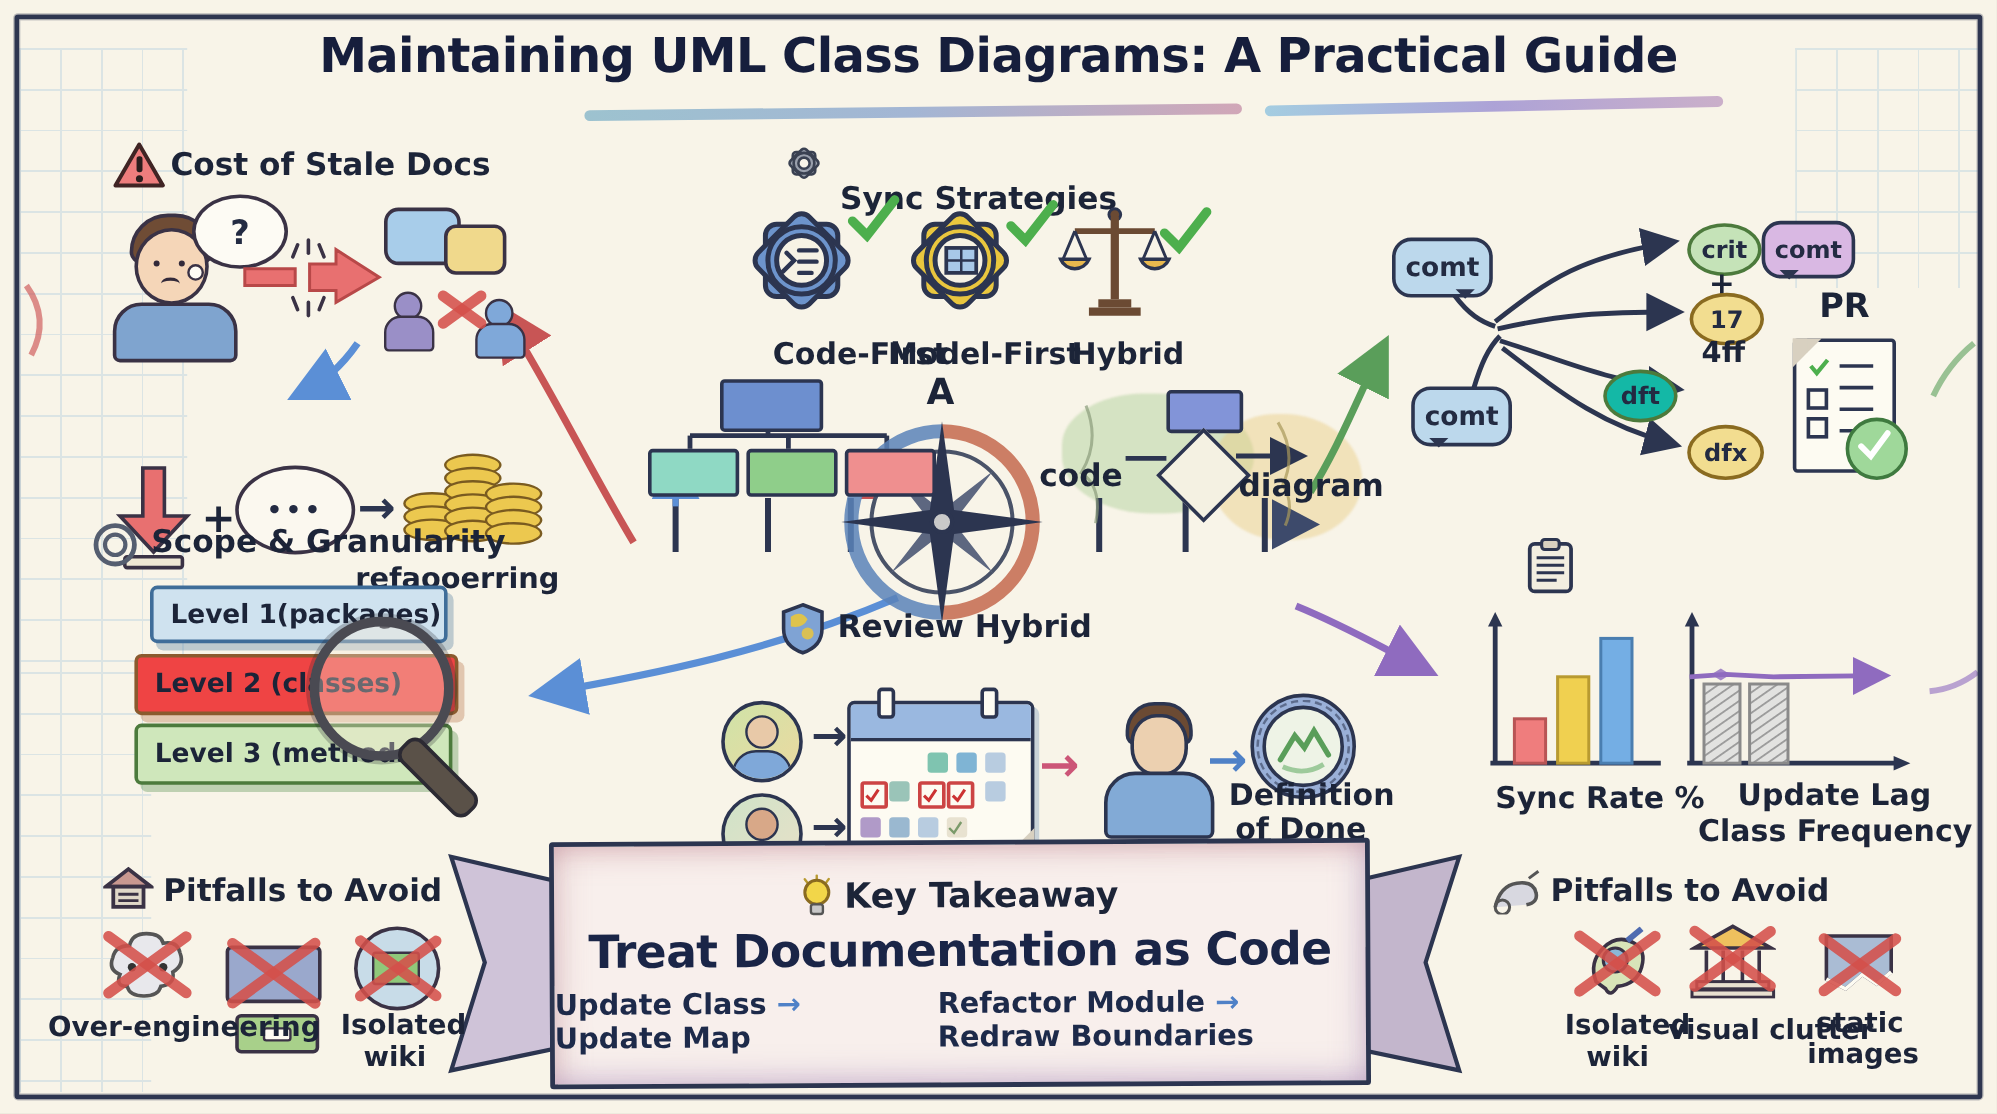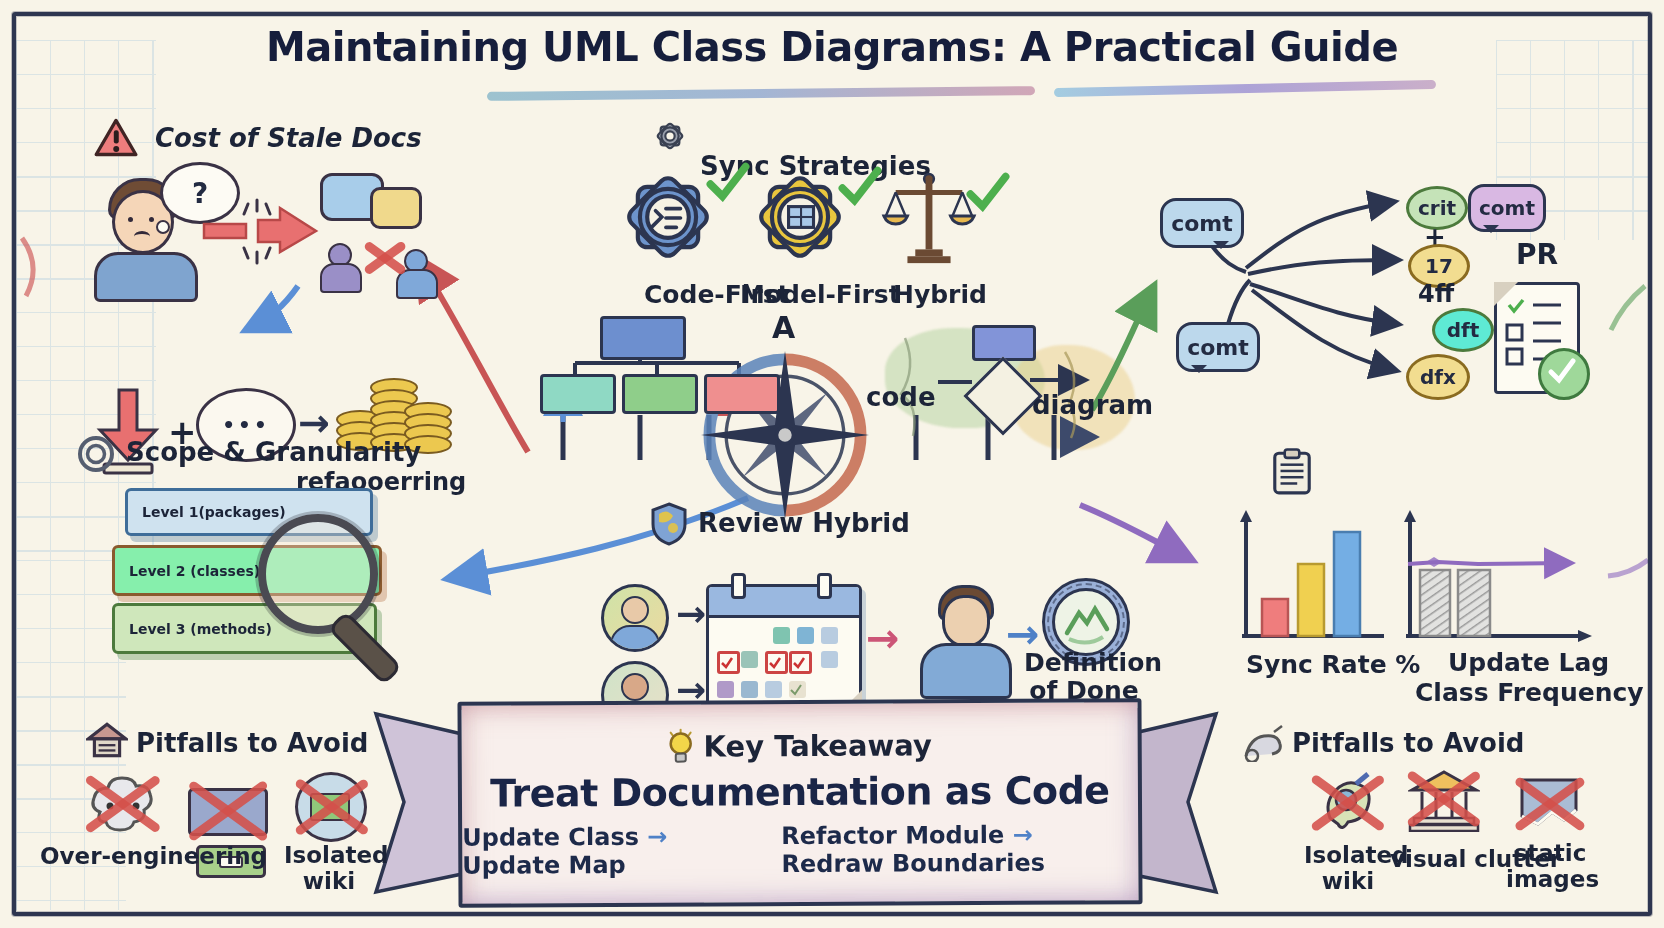--- a/index.html
+++ b/index.html
@@ -22,21 +22,21 @@
   .sbubble{position:absolute;border:3px solid #2c3550;border-radius:16px;background:#bcd8ec;
         font-weight:800;font-size:22px;display:flex;align-items:center;justify-content:center;}
   .sbubble::after{content:"";position:absolute;bottom:-12px;width:0;height:0;
         border:8px solid transparent;border-top-color:#2c3550;}
   .tail-r::after{right:12px;} .tail-l::after{left:12px;}
   .redx{position:absolute;pointer-events:none;}
   .redx::before,.redx::after{content:"";position:absolute;left:50%;top:50%;width:104%;height:9px;
         background:#d4504a;border-radius:5px;opacity:.88;}
   .redx::before{transform:translate(-50%,-50%) rotate(36deg);}
   .redx::after{transform:translate(-50%,-50%) rotate(-36deg);}
-  .lvl{position:absolute;border:3.5px solid;border-radius:6px;font-size:14px;font-weight:800;
+  .lvl{position:absolute;border:3.5px solid;border-radius:6px;font-size:22px;font-weight:800;
        display:flex;align-items:center;padding-left:14px;color:#1c2438;}
   .coin{width:44px;height:15px;background:#ecc84f;border:2.5px solid #7a5b20;border-radius:50%;margin-top:-8px;}
   .stack{display:flex;flex-direction:column;align-items:center;position:absolute;}
   .arrowtxt{position:absolute;font-weight:800;line-height:1;}
   .avatar{position:absolute;width:62px;height:62px;border-radius:50%;border:3.5px solid #2c3550;overflow:hidden;}
   .av-head{position:absolute;left:50%;transform:translateX(-50%);top:9px;width:24px;height:24px;
            border-radius:50%;background:#e8c9a8;border:2.5px solid #2c3550;}
   .av-body{position:absolute;left:50%;transform:translateX(-50%);bottom:-8px;width:46px;height:28px;
            border-radius:20px 20px 0 0;border:2.5px solid #2c3550;}
   .banner{position:absolute;left:458px;top:700px;width:676px;height:198px;background:#f8efec;
@@ -151,21 +151,21 @@
 
   <div class="title">Maintaining UML Class Diagrams: A Practical Guide</div>
   <div class="ul" style="left:487px;top:89px;width:548px;background:linear-gradient(90deg,#86b6c9,#8ea6cf,#c793ab);transform:rotate(-.6deg);"></div>
   <div class="ul" style="left:1054px;top:84px;width:382px;background:linear-gradient(90deg,#8fc3df,#9a8ed2,#bf9ec2);transform:rotate(-1.2deg);"></div>
 
   <svg class="abs" style="left:94px;top:118px;" width="44" height="40" viewBox="0 0 40 36">
     <path d="M20 2 L38 33 H2 Z" fill="#ee7d7d" stroke="#402424" stroke-width="3" stroke-linejoin="round"></path>
     <rect x="18" y="11" width="4.5" height="12" rx="2" fill="#2a1d1d"></rect>
       <circle cx="20.2" cy="28" r="2.7" fill="#2a1d1d"></circle>
   </svg>
-  <div class="h" style="left:155px;top:123px;font-style:italic;">Cost of Stale Docs</div>
+  <div class="h" style="left:142px;top:123px;">Cost of Stale Docs</div>
 
   <div class="abs" style="left:88px;top:168px;width:120px;height:130px;">
     <div class="abs" style="left:20px;top:10px;width:64px;height:36px;background:#6f4c35;border:3px solid #3a3245;border-radius:32px 32px 10px 10px;"></div>
     <div class="abs" style="left:24px;top:22px;width:56px;height:58px;background:#f5d6b8;border:3px solid #3a3245;border-radius:50%;">
       <div class="abs" style="left:13px;top:24px;width:5px;height:5px;background:#332a3a;border-radius:50%;"></div>
       <div class="abs" style="left:34px;top:24px;width:5px;height:5px;background:#332a3a;border-radius:50%;"></div>
       <div class="abs" style="left:19px;top:38px;width:16px;height:8px;border-top:3px solid #332a3a;border-radius:50% 50% 0 0;"></div>
     </div>
     <div class="abs" style="left:6px;top:84px;width:98px;height:44px;background:#7fa4cf;border:3px solid #3a3245;border-radius:24px 24px 6px 6px;"></div>
   </div>
@@ -294,21 +294,21 @@
   <div class="lbl" style="left:740px;top:280px;font-size:25px;">Model-First</div>
   <div class="lbl" style="left:893px;top:280px;font-size:25px;">Hybrid</div>
 
   <div class="sbubble tail-r" style="left:1160px;top:198px;width:78px;height:44px;">comt</div>
   <div class="sbubble tail-l" style="left:1176px;top:322px;width:78px;height:44px;">comt</div>
   <div class="pill" style="left:1406px;top:186px;width:56px;height:38px;background:#c5e3b8;border-color:#4c7a3c;">crit</div>
   <div class="sbubble tail-l" style="left:1468px;top:184px;width:72px;height:42px;background:#d9b8e3;font-size:20px;">comt</div>
   <div class="lbl" style="left:1424px;top:222px;font-size:26px;">+</div>
   <div class="pill" style="left:1408px;top:244px;width:56px;height:38px;background:#f2dd90;border-color:#8a6b20;">17</div>
   <div class="lbl" style="left:1418px;top:280px;font-size:24px;">4ff</div>
-  <div class="pill" style="left:1432px;top:308px;width:56px;height:38px;background:#5eead4;border-color:#4c7a3c;">dft</div>
+  <div class="pill" style="left:1336px;top:308px;width:56px;height:38px;background:#14b8a6;border-color:#4c7a3c;">dft</div>
   <div class="pill" style="left:1406px;top:354px;width:58px;height:40px;background:#f2dd90;border-color:#8a6b20;">dfx</div>
   <div class="lbl" style="left:1516px;top:238px;font-size:28px;">PR</div>
   <div class="doc" style="left:1494px;top:282px;width:80px;height:106px;">
     <div class="abs" style="left:-3px;top:-3px;width:0;height:0;border:12px solid transparent;border-top-color:#d8d0c0;border-left-color:#d8d0c0;"></div>
     <svg class="abs" style="left:6px;top:10px;" width="64" height="86" viewBox="0 0 64 86">
       <path d="M6,10 l5,6 9,-11" stroke="#4daf4d" stroke-width="3.5" fill="none"></path>
       <g stroke="#2c3550" stroke-width="3">
           <line x1="30" y1="10" x2="58" y2="10"></line>
           <line x1="30" y1="28" x2="58" y2="28"></line>
           <line x1="30" y1="46" x2="58" y2="46"></line>
@@ -343,21 +343,21 @@
   <div class="abs" style="left:975px;top:368px;width:50px;height:50px;background:#f4f1e2;border:3.5px solid #2c3550;transform:rotate(45deg);"></div>
   <div class="lbl" style="left:866px;top:382px;font-size:26px;">code</div>
   <div class="lbl" style="left:1032px;top:390px;font-size:26px;">diagram</div>
 
   <svg class="abs" style="left:76px;top:434px;" width="40" height="40" viewBox="0 0 40 40">
     <circle cx="20" cy="20" r="16" stroke="#555e70" stroke-width="4" fill="none"></circle>
     <circle cx="20" cy="20" r="8.5" stroke="#555e70" stroke-width="3.5" fill="none"></circle>
   </svg>
   <div class="h" style="left:126px;top:437px;">Scope &amp; Granularity</div>
   <div class="lvl" style="left:125px;top:488px;width:228px;height:42px;background:#cfe2ef;border-color:#3f6d99;box-shadow:5px 6px 0 rgba(120,150,175,.45);">Level 1(packages)</div>
-  <div class="lvl" style="left:112px;top:545px;width:250px;height:45px;background:#86efac;border-color:#8a5a2e;box-shadow:5px 6px 0 rgba(190,130,90,.4);">Level 2 (classes)</div>
+  <div class="lvl" style="left:112px;top:545px;width:250px;height:45px;background:#ef4444;border-color:#8a5a2e;box-shadow:5px 6px 0 rgba(190,130,90,.4);">Level 2 (classes)</div>
   <div class="lvl" style="left:112px;top:603px;width:245px;height:45px;background:#cfe7bb;border-color:#4c7a3c;box-shadow:5px 6px 0 rgba(120,165,110,.45);">Level 3 (methods)</div>
   <div class="mag-circle" style="left:258px;top:514px;"></div>
   <div class="mag-handle" style="left:352px;top:608px;"></div>
 
   <svg class="abs" style="left:650px;top:502px;" width="38" height="44" viewBox="0 0 36 44">
     <path d="M18,2 L34,8 V22 C34,33 27,39 18,42 C9,39 2,33 2,22 V8 Z" fill="#7fa3d4" stroke="#2c3550" stroke-width="3"></path>
     <path d="M8,12 q8,-6 14,2 q-4,8 -14,6 Z" fill="#e9c63e" opacity=".9"></path>
     <circle cx="22" cy="26" r="5" fill="#e9c63e" opacity=".85"></circle>
   </svg>
   <div class="h" style="left:698px;top:508px;">Review Hybrid</div>

